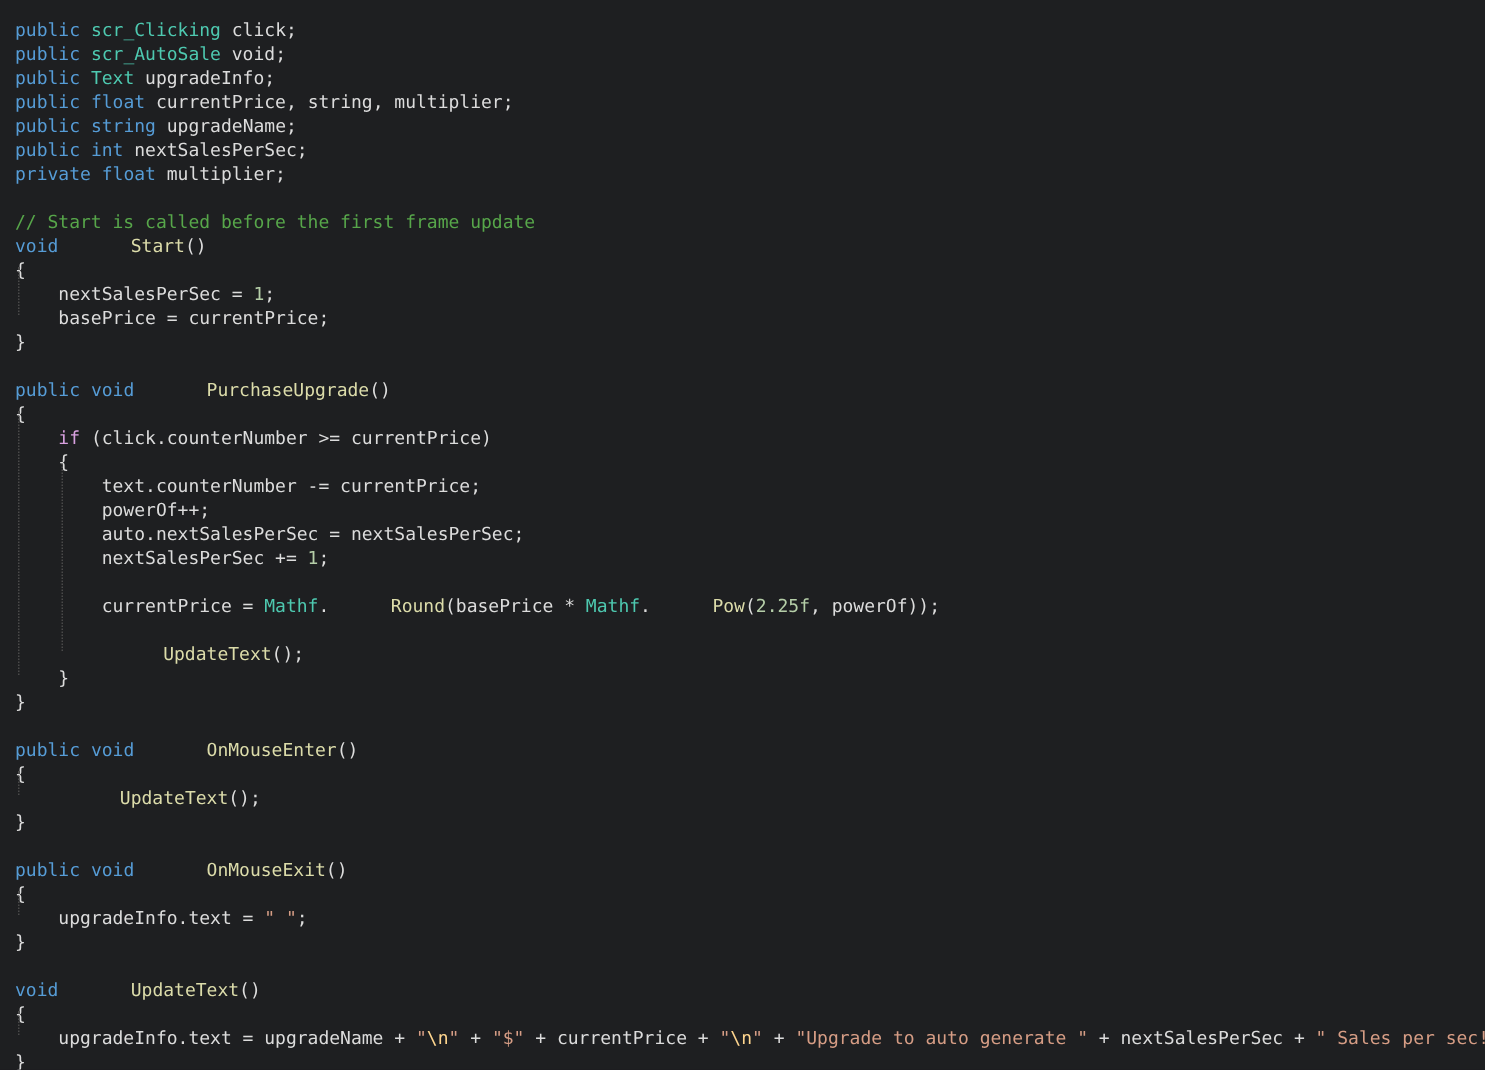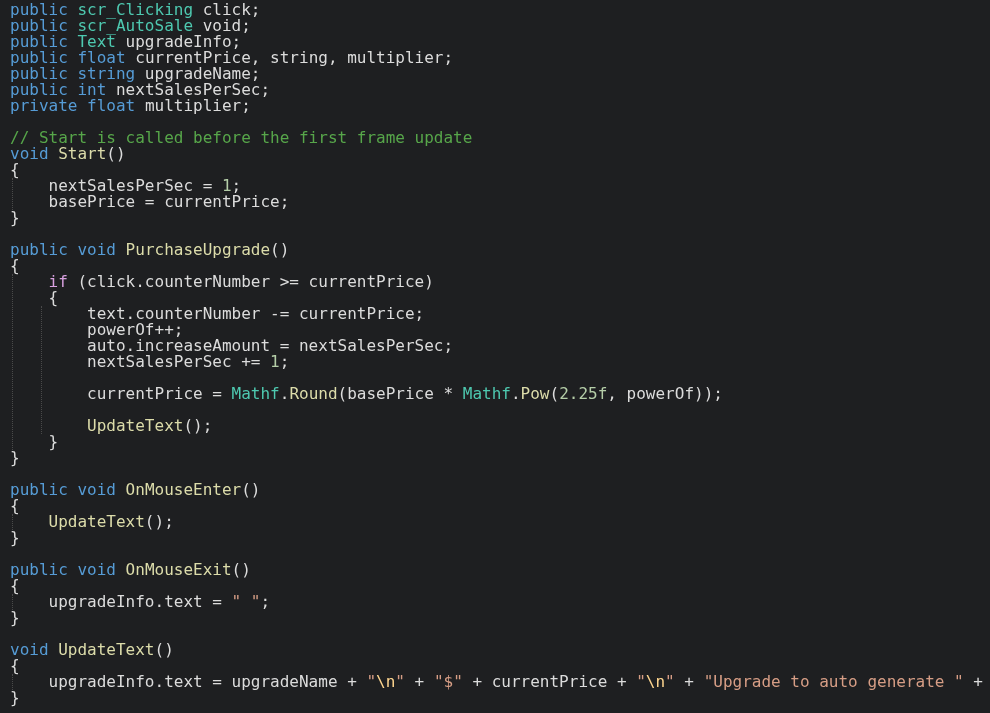--- a/index.html
+++ b/index.html
@@ -9,35 +9,35 @@
     height: 713px;
     overflow: hidden;
     background: var(--bg, #1e1f21);
   }
   #editor {
     position: relative;
     width: 990px;
     height: 713px;
     background: var(--bg, #1e1f21);
     font-family: "DejaVu Sans Mono", "Liberation Mono", monospace;
-    font-size: 16px;
+    font-size: 12px;
     line-height: 16px;
-    padding: 2px 0 0 10px;
+    padding: 12px 0 0 10px;
     box-sizing: border-box;
     cursor: text;
   }
   .code-line {
     height: 16px;
     white-space: pre;
     color: var(--pl, #dcdcdc);
   }
   .t-kw   { color: var(--kw,   #569cd6); }
   .t-ctrl { color: var(--ctrl, #d8a0df); }
   .t-type { color: var(--type, #4ec9b0); }
-  .t-m    { color: var(--m,    #dcdcaa); }
+  .t-m    { color: var(--m,    #dcdcaa); margin-left: 41px; }
   .t-num  { color: var(--num,  #b5cea8); }
   .t-str  { color: var(--str,  #d69d85); }
   .t-esc  { color: var(--esc,  #ffd68f); }
   .t-com  { color: var(--com,  #57a64a); }
   .t-pl   { color: var(--pl,   #dcdcdc); }
   .indent-guide {
     position: absolute;
     width: 0;
     border-left: 1px dotted var(--guide, #4a4a4a);
     pointer-events: none;
@@ -61,21 +61,21 @@
     <div class="code-line"><span class="t-pl">    nextSalesPerSec = </span><span class="t-num">1</span><span class="t-pl">;</span></div>
     <div class="code-line"><span class="t-pl">    basePrice = currentPrice;</span></div>
     <div class="code-line"><span class="t-pl">}</span></div>
     <div class="code-line"></div>
     <div class="code-line"><span class="t-kw">public</span><span class="t-pl"> </span><span class="t-kw">void</span><span class="t-pl"> </span><span class="t-m">PurchaseUpgrade</span><span class="t-pl">()</span></div>
     <div class="code-line"><span class="t-pl">{</span></div>
     <div class="code-line"><span class="t-pl">    </span><span class="t-ctrl">if</span><span class="t-pl"> (click.counterNumber &gt;= currentPrice)</span></div>
     <div class="code-line"><span class="t-pl">    {</span></div>
     <div class="code-line"><span class="t-pl">        text.counterNumber -= currentPrice;</span></div>
     <div class="code-line"><span class="t-pl">        powerOf++;</span></div>
-    <div class="code-line"><span class="t-pl">        auto.increaseAmount = nextSalesPerSec;</span></div>
+    <div class="code-line"><span class="t-pl">        auto.nextSalesPerSec = nextSalesPerSec;</span></div>
     <div class="code-line"><span class="t-pl">        nextSalesPerSec += </span><span class="t-num">1</span><span class="t-pl">;</span></div>
     <div class="code-line"></div>
     <div class="code-line"><span class="t-pl">        currentPrice = </span><span class="t-type">Mathf</span><span class="t-pl">.</span><span class="t-m">Round</span><span class="t-pl">(basePrice * </span><span class="t-type">Mathf</span><span class="t-pl">.</span><span class="t-m">Pow</span><span class="t-pl">(</span><span class="t-num">2.25f</span><span class="t-pl">, powerOf));</span></div>
     <div class="code-line"></div>
     <div class="code-line"><span class="t-pl">        </span><span class="t-m">UpdateText</span><span class="t-pl">();</span></div>
     <div class="code-line"><span class="t-pl">    }</span></div>
     <div class="code-line"><span class="t-pl">}</span></div>
     <div class="code-line"></div>
     <div class="code-line"><span class="t-kw">public</span><span class="t-pl"> </span><span class="t-kw">void</span><span class="t-pl"> </span><span class="t-m">OnMouseEnter</span><span class="t-pl">()</span></div>
     <div class="code-line"><span class="t-pl">{</span></div>

